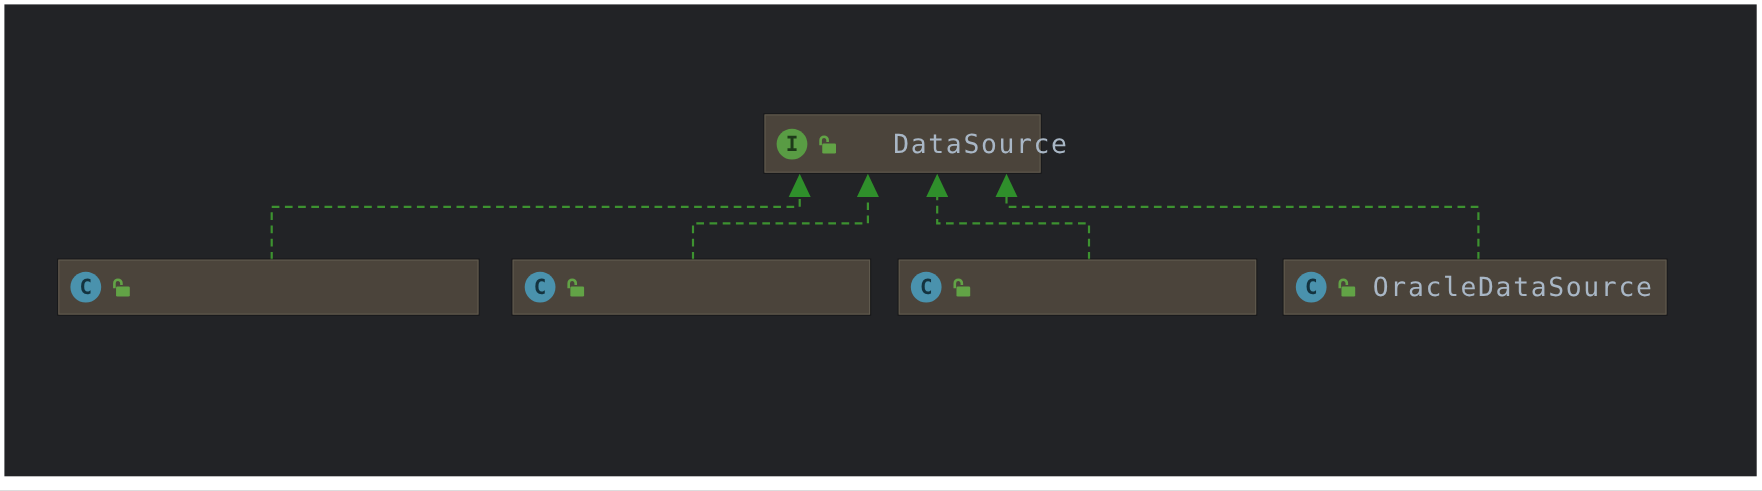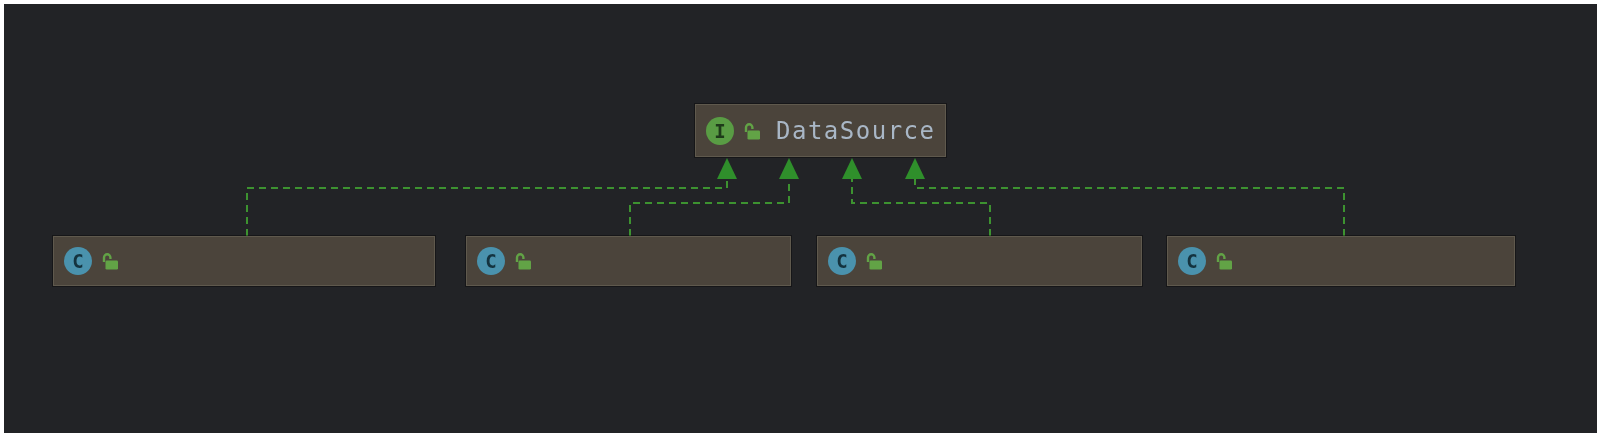--- a/index.html
+++ b/index.html
@@ -71,21 +71,21 @@
       <polyline points="1340,232 1340,184 911,184 911,175" fill="none" stroke="#3d9230" stroke-width="2" stroke-dasharray="7 5"></polyline>
       <polygon points="911,154 901,175 921,175" fill="#2f8f2b"></polygon>
     </svg>
   <div id="nodes-layer">
       <div class="uml-node" style="left: 691px; top: 100px; width: 251px; height: 53px; background: rgb(75, 68, 59); border-color: rgb(95, 89, 77);">
         <span class="icon-circle" style="background: rgb(89, 156, 68); color: rgb(30, 58, 26);">I</span>
         <svg class="lock-icon" width="20" height="20" viewBox="0 0 20 20">
           <path d="M4 11 V6.5 a3.2 3.2 0 0 1 6.4 0 V8" fill="none" stroke="#62a346" stroke-width="2.4"></path>
           <rect x="5.5" y="9.5" width="12.5" height="9" rx="1.2" fill="#62a346"></rect>
         </svg>
-        <span class="node-label" style="color: rgb(169, 183, 198);">DataSource</span>
+        <span class="node-label" style="color: rgb(169, 183, 198); margin-left: 36px;">DataSource</span>
       </div>
       <div class="uml-node" style="left: 49px; top: 232px; width: 382px; height: 50px; background: rgb(75, 68, 59); border-color: rgb(95, 89, 77);">
         <span class="icon-circle" style="background: rgb(74, 146, 173); color: rgb(20, 51, 63);">C</span>
         <svg class="lock-icon" width="20" height="20" viewBox="0 0 20 20">
           <path d="M4 11 V6.5 a3.2 3.2 0 0 1 6.4 0 V8" fill="none" stroke="#62a346" stroke-width="2.4"></path>
           <rect x="5.5" y="9.5" width="12.5" height="9" rx="1.2" fill="#62a346"></rect>
         </svg>
       </div>
       <div class="uml-node" style="left: 462px; top: 232px; width: 325px; height: 50px; background: rgb(75, 68, 59); border-color: rgb(95, 89, 77);">
         <span class="icon-circle" style="background: rgb(74, 146, 173); color: rgb(20, 51, 63);">C</span>
@@ -100,15 +100,16 @@
           <path d="M4 11 V6.5 a3.2 3.2 0 0 1 6.4 0 V8" fill="none" stroke="#62a346" stroke-width="2.4"></path>
           <rect x="5.5" y="9.5" width="12.5" height="9" rx="1.2" fill="#62a346"></rect>
         </svg>
       </div>
       <div class="uml-node" style="left: 1163px; top: 232px; width: 348px; height: 50px; background: rgb(75, 68, 59); border-color: rgb(95, 89, 77);">
         <span class="icon-circle" style="background: rgb(74, 146, 173); color: rgb(20, 51, 63);">C</span>
         <svg class="lock-icon" width="20" height="20" viewBox="0 0 20 20">
           <path d="M4 11 V6.5 a3.2 3.2 0 0 1 6.4 0 V8" fill="none" stroke="#62a346" stroke-width="2.4"></path>
           <rect x="5.5" y="9.5" width="12.5" height="9" rx="1.2" fill="#62a346"></rect>
         </svg>
+        <span class="node-label" style="color: rgb(169, 183, 198);">OracleDataSource</span>
       </div>
     </div>
 </div>
 
 </body></html>

